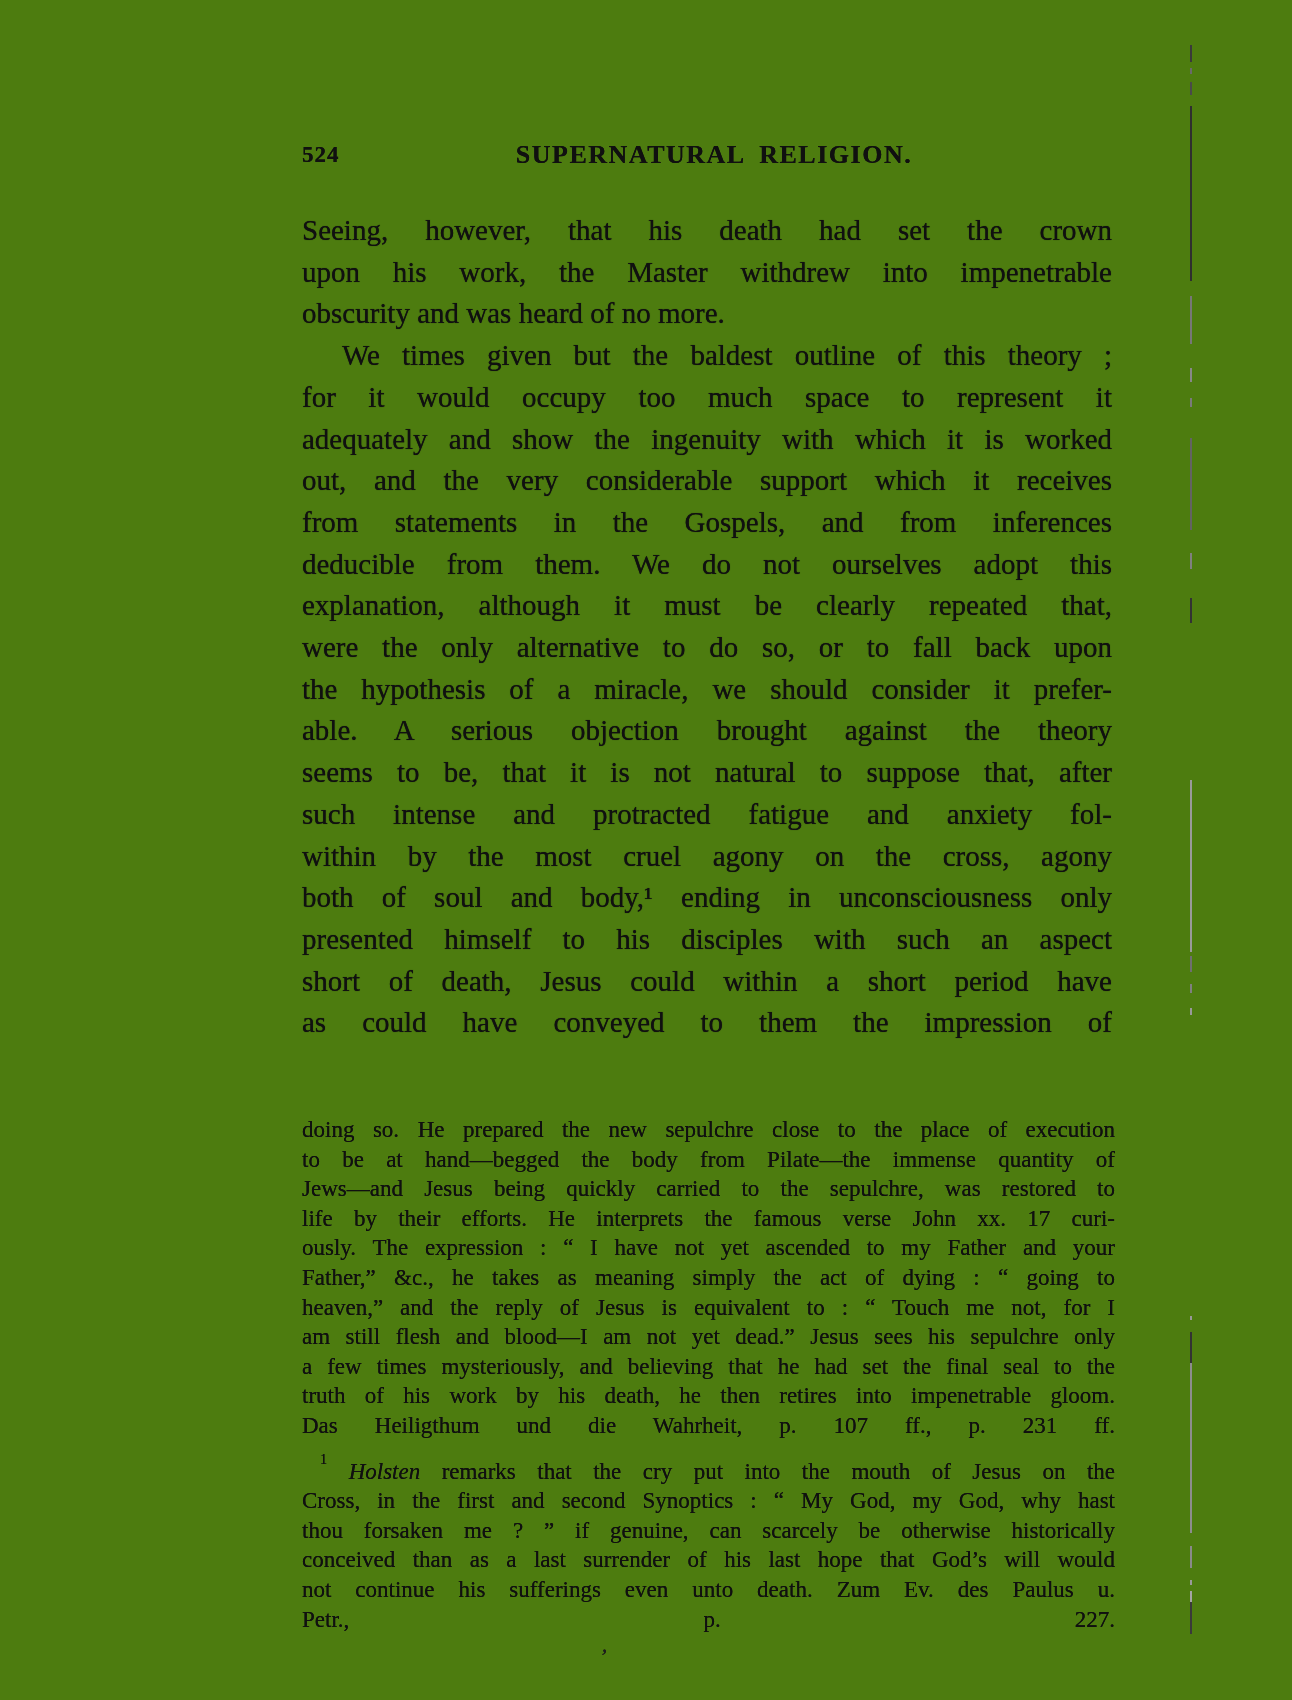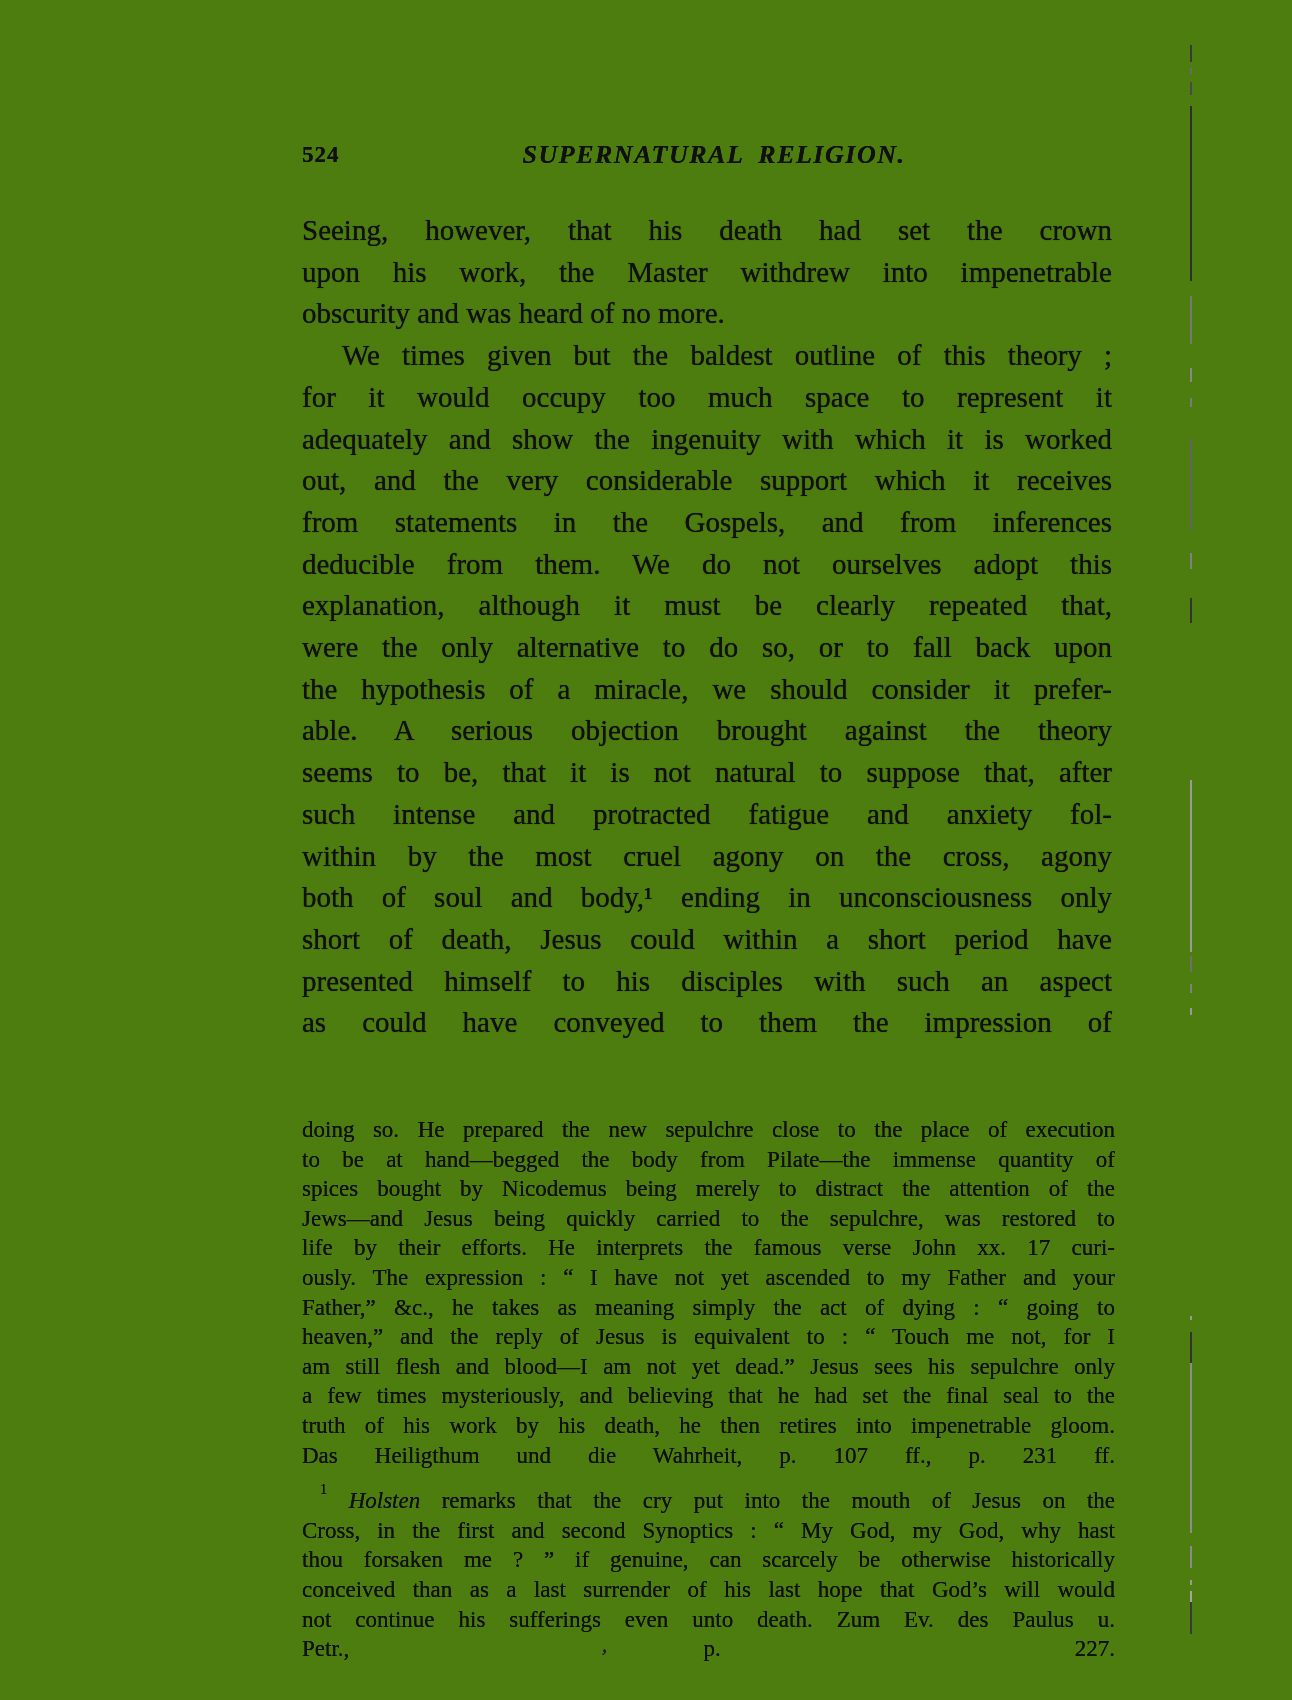--- a/index.html
+++ b/index.html
@@ -18,21 +18,20 @@
   }
   .pagenum{
     position:absolute;left:0;top:0;
     font-size:23px;font-weight:bold;letter-spacing:1px;
     text-shadow:0 0 0.6px currentColor;
   }
   .runtitle{
     position:absolute;left:12px;right:0;top:0;text-align:center;
     font-size:26px;letter-spacing:1.5px;word-spacing:7px;font-weight:bold;
     text-shadow:0 0 0.5px currentColor;
-    font-style:italic;
   }
   
   .main{
     position:absolute;left:302px;top:210px;width:810px;
     font-size:29px;line-height:41.7px;
   }
   .main .ln{
     text-align:justify;text-align-last:justify;
     white-space:normal;
     text-shadow:0 0 0.7px currentColor;
@@ -105,30 +104,29 @@
     <div class="ln">from statements in the Gospels, and from inferences</div>
     <div class="ln">deducible from them.  We do not ourselves adopt this</div>
     <div class="ln">explanation, although it must be clearly repeated that,</div>
     <div class="ln">were the only alternative to do so, or to fall back upon</div>
     <div class="ln">the hypothesis of a miracle, we should consider it prefer-</div>
     <div class="ln">able.  A serious objection brought against the theory</div>
     <div class="ln">seems to be, that it is not natural to suppose that, after</div>
     <div class="ln">such intense and protracted fatigue and anxiety fol-</div>
     <div class="ln">within by the most cruel agony on the cross, agony</div>
     <div class="ln">both of soul and body,¹ ending in unconsciousness only</div>
+    <div class="ln">presented himself to his disciples with such an aspect</div>
     <div class="ln">short of death, Jesus could within a short period have</div>
-    <div class="ln">presented himself to his disciples with such an aspect</div>
     <div class="ln">as could have conveyed to them the impression of</div>
   </div>
 
   <div class="fnotes">
     <div>
       <div class="ln">doing so.  He prepared the new sepulchre close to the place of execution</div>
       <div class="ln">to be at hand—begged the body from Pilate—the immense quantity of</div>
-      <div class="ln">spices bought by Nicodemus being merely to distract the attention of the</div>
       <div class="ln">Jews—and Jesus being quickly carried to the sepulchre, was restored to</div>
       <div class="ln">life by their efforts.  He interprets the famous verse John xx. 17 curi-</div>
       <div class="ln">ously.  The expression : “ I have not yet ascended to my Father and your</div>
       <div class="ln">Father,” &amp;c., he takes as meaning simply the act of dying :  “ going to</div>
       <div class="ln">heaven,” and the reply of Jesus is equivalent to :  “ Touch me not, for I</div>
       <div class="ln">am still flesh and blood—I am not yet dead.”  Jesus sees his sepulchre only</div>
       <div class="ln">a few times mysteriously, and believing that he had set the final seal to the</div>
       <div class="ln">truth of his work by his death, he then retires into impenetrable gloom.</div>
       <div class="ln pend">Das Heiligthum und die Wahrheit, p. 107 ff., p. 231 ff.</div>
     </div>

